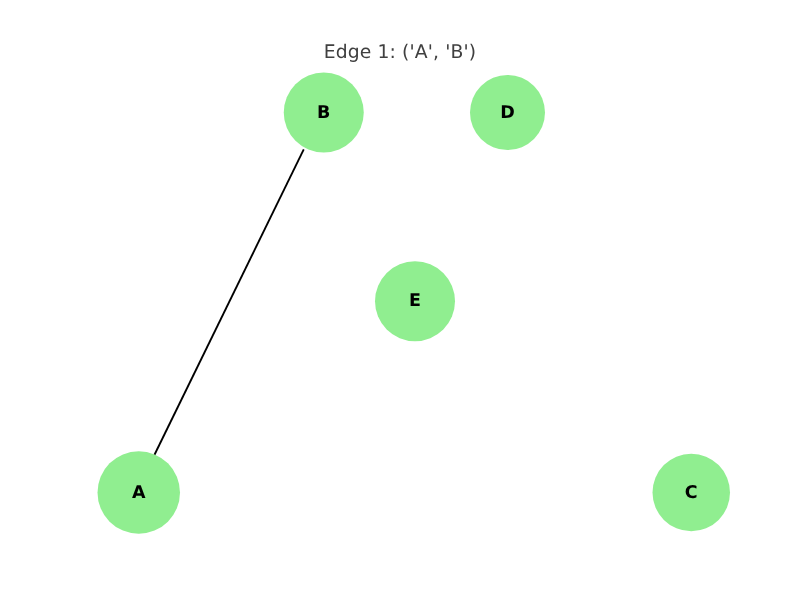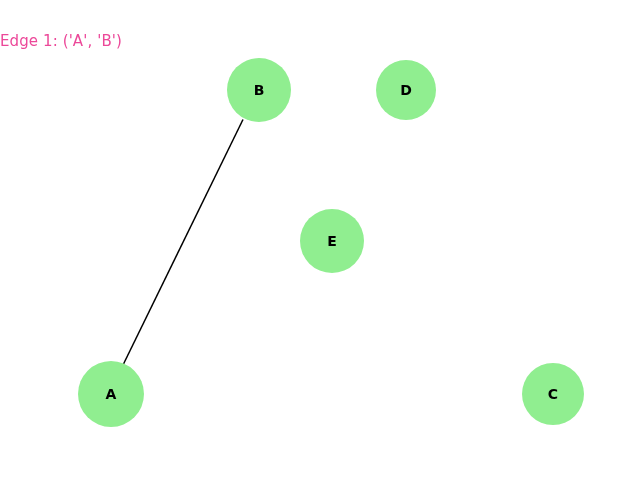--- a/index.html
+++ b/index.html
@@ -16,24 +16,25 @@
     width: 640px;
     height: 480px;
     background: #ffffff;
     overflow: hidden;
   }
   #graph-title {
     position: absolute;
     left: 0;
     top: 32px;
     width: 640px;
+    text-align: center;
     font-family: "DejaVu Sans", sans-serif;
     font-size: 15px;
     font-weight: 400;
-    color: #ec4899;
+    color: #404040;
     letter-spacing: 0.1px;
     white-space: pre;
   }
   #edge-layer {
     position: absolute;
     left: 0;
     top: 0;
     width: 640px;
     height: 480px;
     pointer-events: none;

